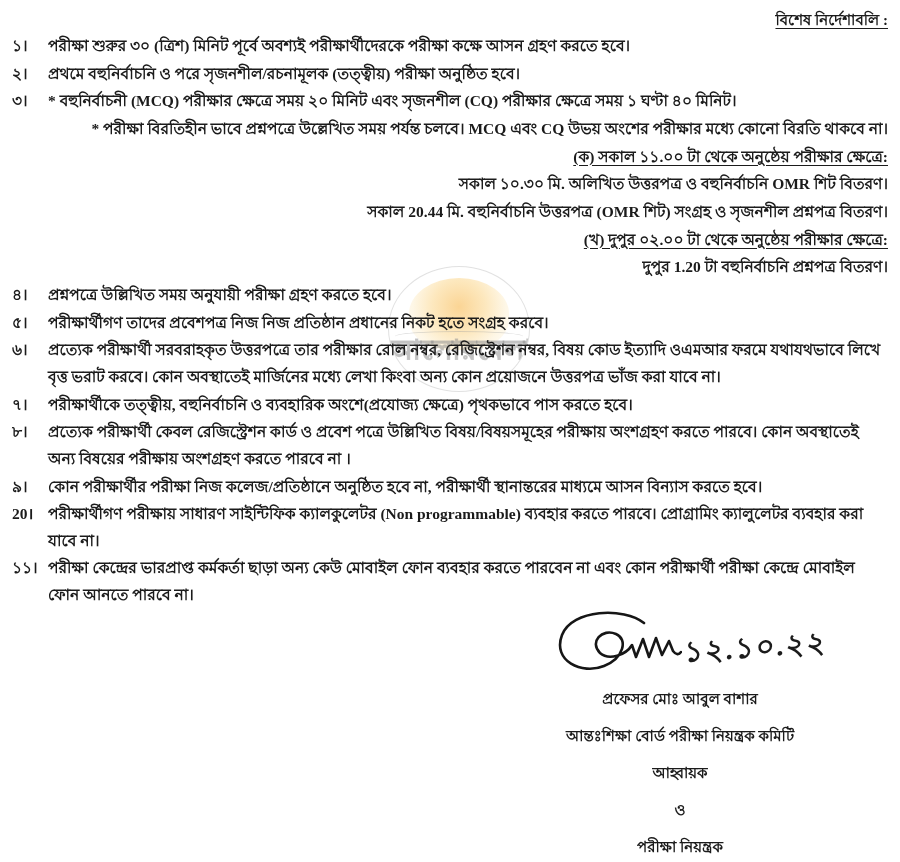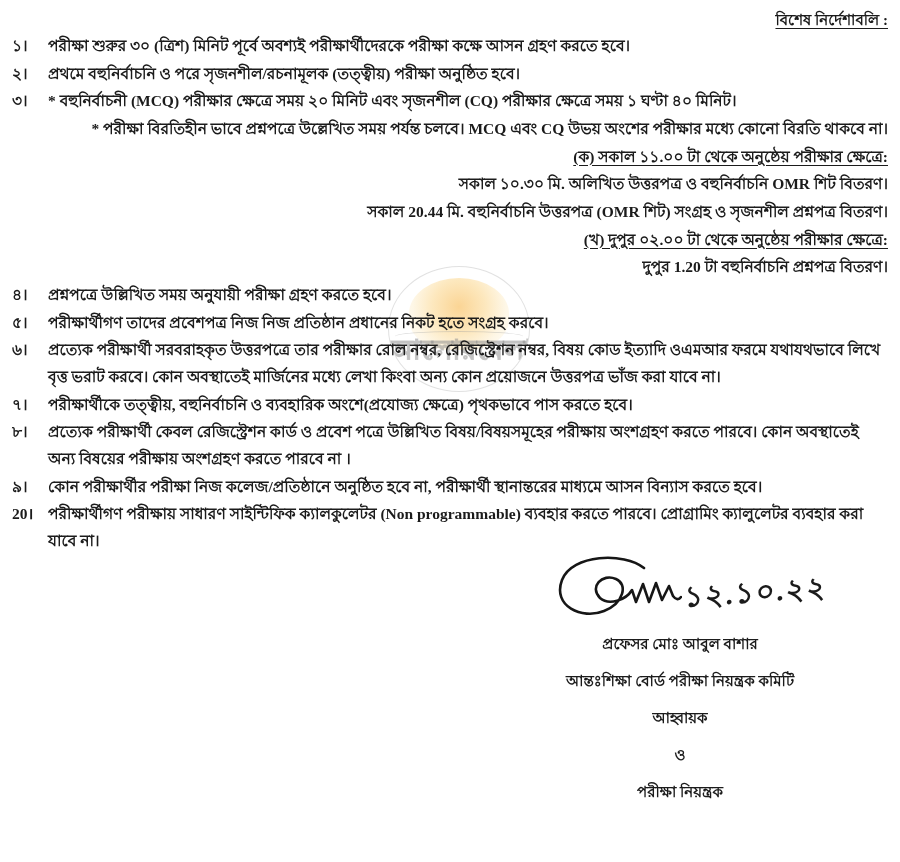--- a/index.html
+++ b/index.html
@@ -216,20 +216,24 @@
     <div class="row">
       <span class="num">৯।</span>
       <span class="txt">কোন পরীক্ষার্থীর পরীক্ষা নিজ কলেজ/প্রতিষ্ঠানে অনুষ্ঠিত হবে না, পরীক্ষার্থী স্থানান্তরের মাধ্যমে আসন বিন্যাস করতে হবে।</span>
     </div>
 
     <div class="row">
       <span class="num">20।</span>
       <span class="txt">পরীক্ষার্থীগণ পরীক্ষায় সাধারণ সাইন্টিফিক ক্যালকুলেটর (Non programmable) ব্যবহার করতে পারবে। প্রোগ্রামিং ক্যালুলেটর ব্যবহার করা যাবে না।</span>
     </div>
 
+    <div class="row">
+      <span class="num">১১।</span>
+      <span class="txt">পরীক্ষা কেন্দ্রের ভারপ্রাপ্ত কর্মকর্তা ছাড়া অন্য কেউ মোবাইল ফোন ব্যবহার করতে পারবেন না এবং কোন পরীক্ষার্থী পরীক্ষা কেন্দ্রে মোবাইল ফোন আনতে পারবে না।</span>
+    </div>
 
     <div class="sig-block">
       <div class="sig-row">
         <svg width="150" height="62" viewBox="0 0 150 62" aria-hidden="true">
           <path d="M112 12 C92 -4 40 -2 30 24 C20 50 50 64 72 55 C92 47 96 28 84 23 C70 17 57 31 68 42 C77 50 94 44 100 34 L104 46 L111 28 L117 46 L124 27 L130 44 L137 30 L141 40 C144 44 147 44 149 41" fill="none" stroke="#161616" stroke-width="2.6" stroke-linecap="round" stroke-linejoin="round"></path>
         </svg>
         <span class="sig-date">১২.১০.২২</span>
       </div>
       <div class="sig-line">প্রফেসর মোঃ  আবুল বাশার</div>
       <div class="sig-line">আন্তঃশিক্ষা বোর্ড পরীক্ষা নিয়ন্ত্রক কমিটি</div>

